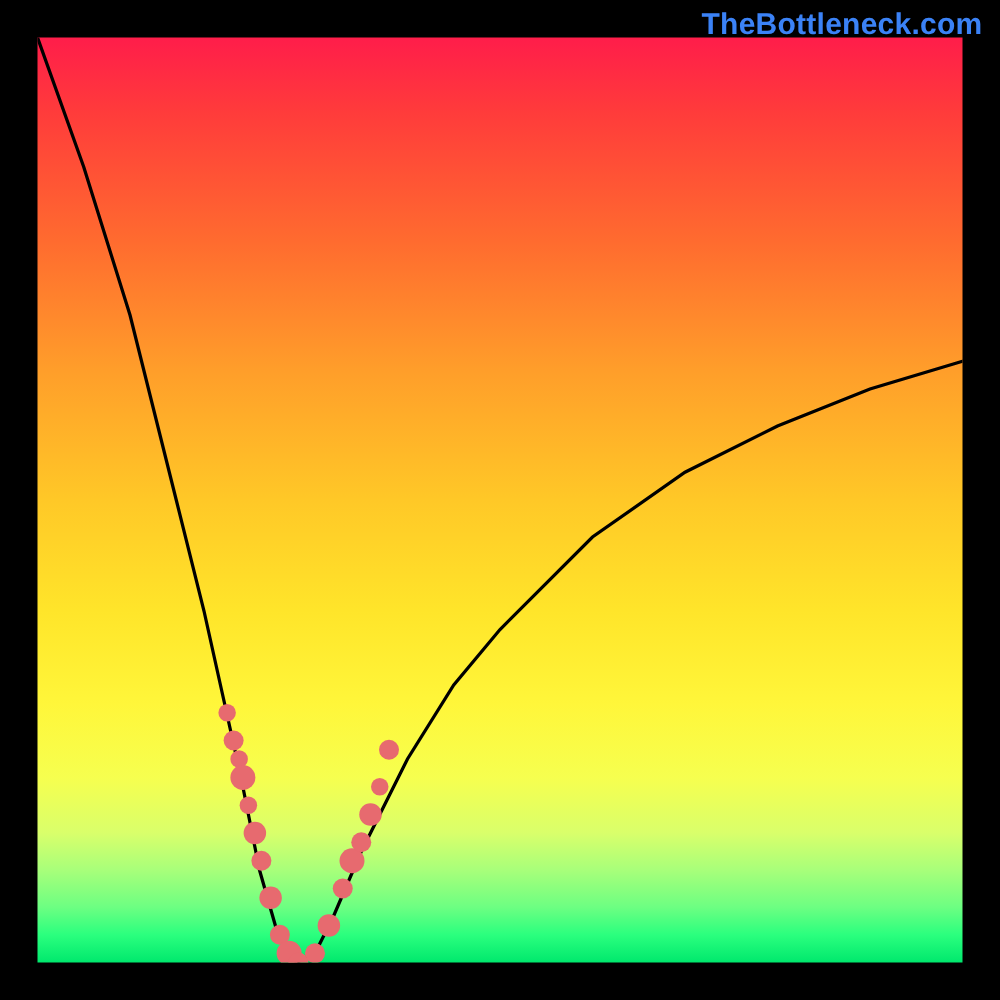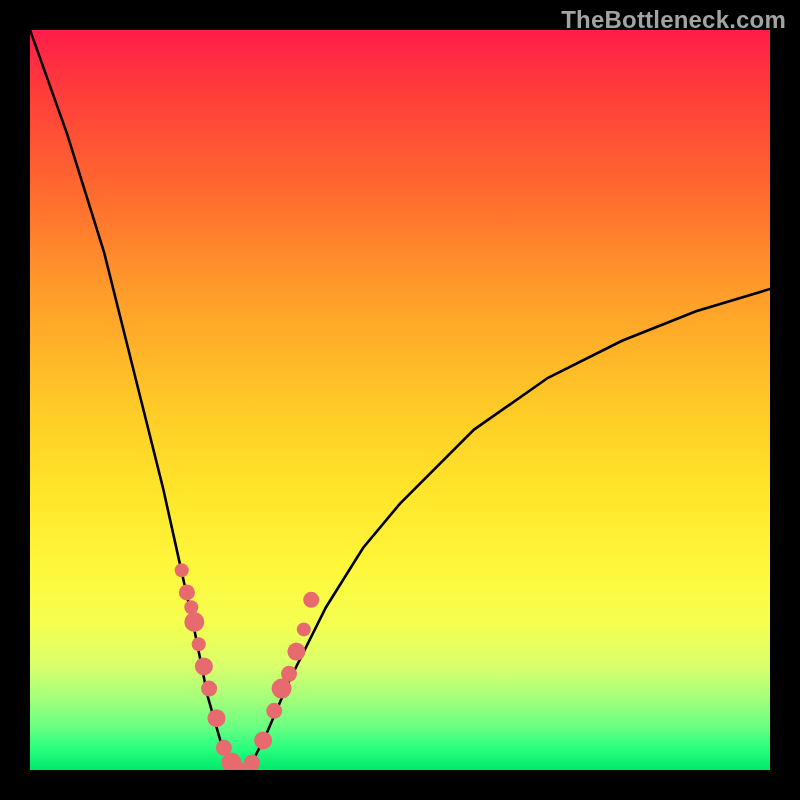--- a/index.html
+++ b/index.html
@@ -14,21 +14,21 @@
   .frame {
     position: relative;
     width: 800px;
     height: 800px;
     background: #000;
   }
   .watermark {
     position: absolute;
     top: 6px;
     right: 14px;
-    color: #a3a3a3;
+    color: #3b82f6;
     font-size: 24px;
     font-weight: 600;
     letter-spacing: 0.2px;
     z-index: 10;
   }
   .plot {
     position: absolute;
     left: 30px;
     top: 30px;
     width: 740px;

